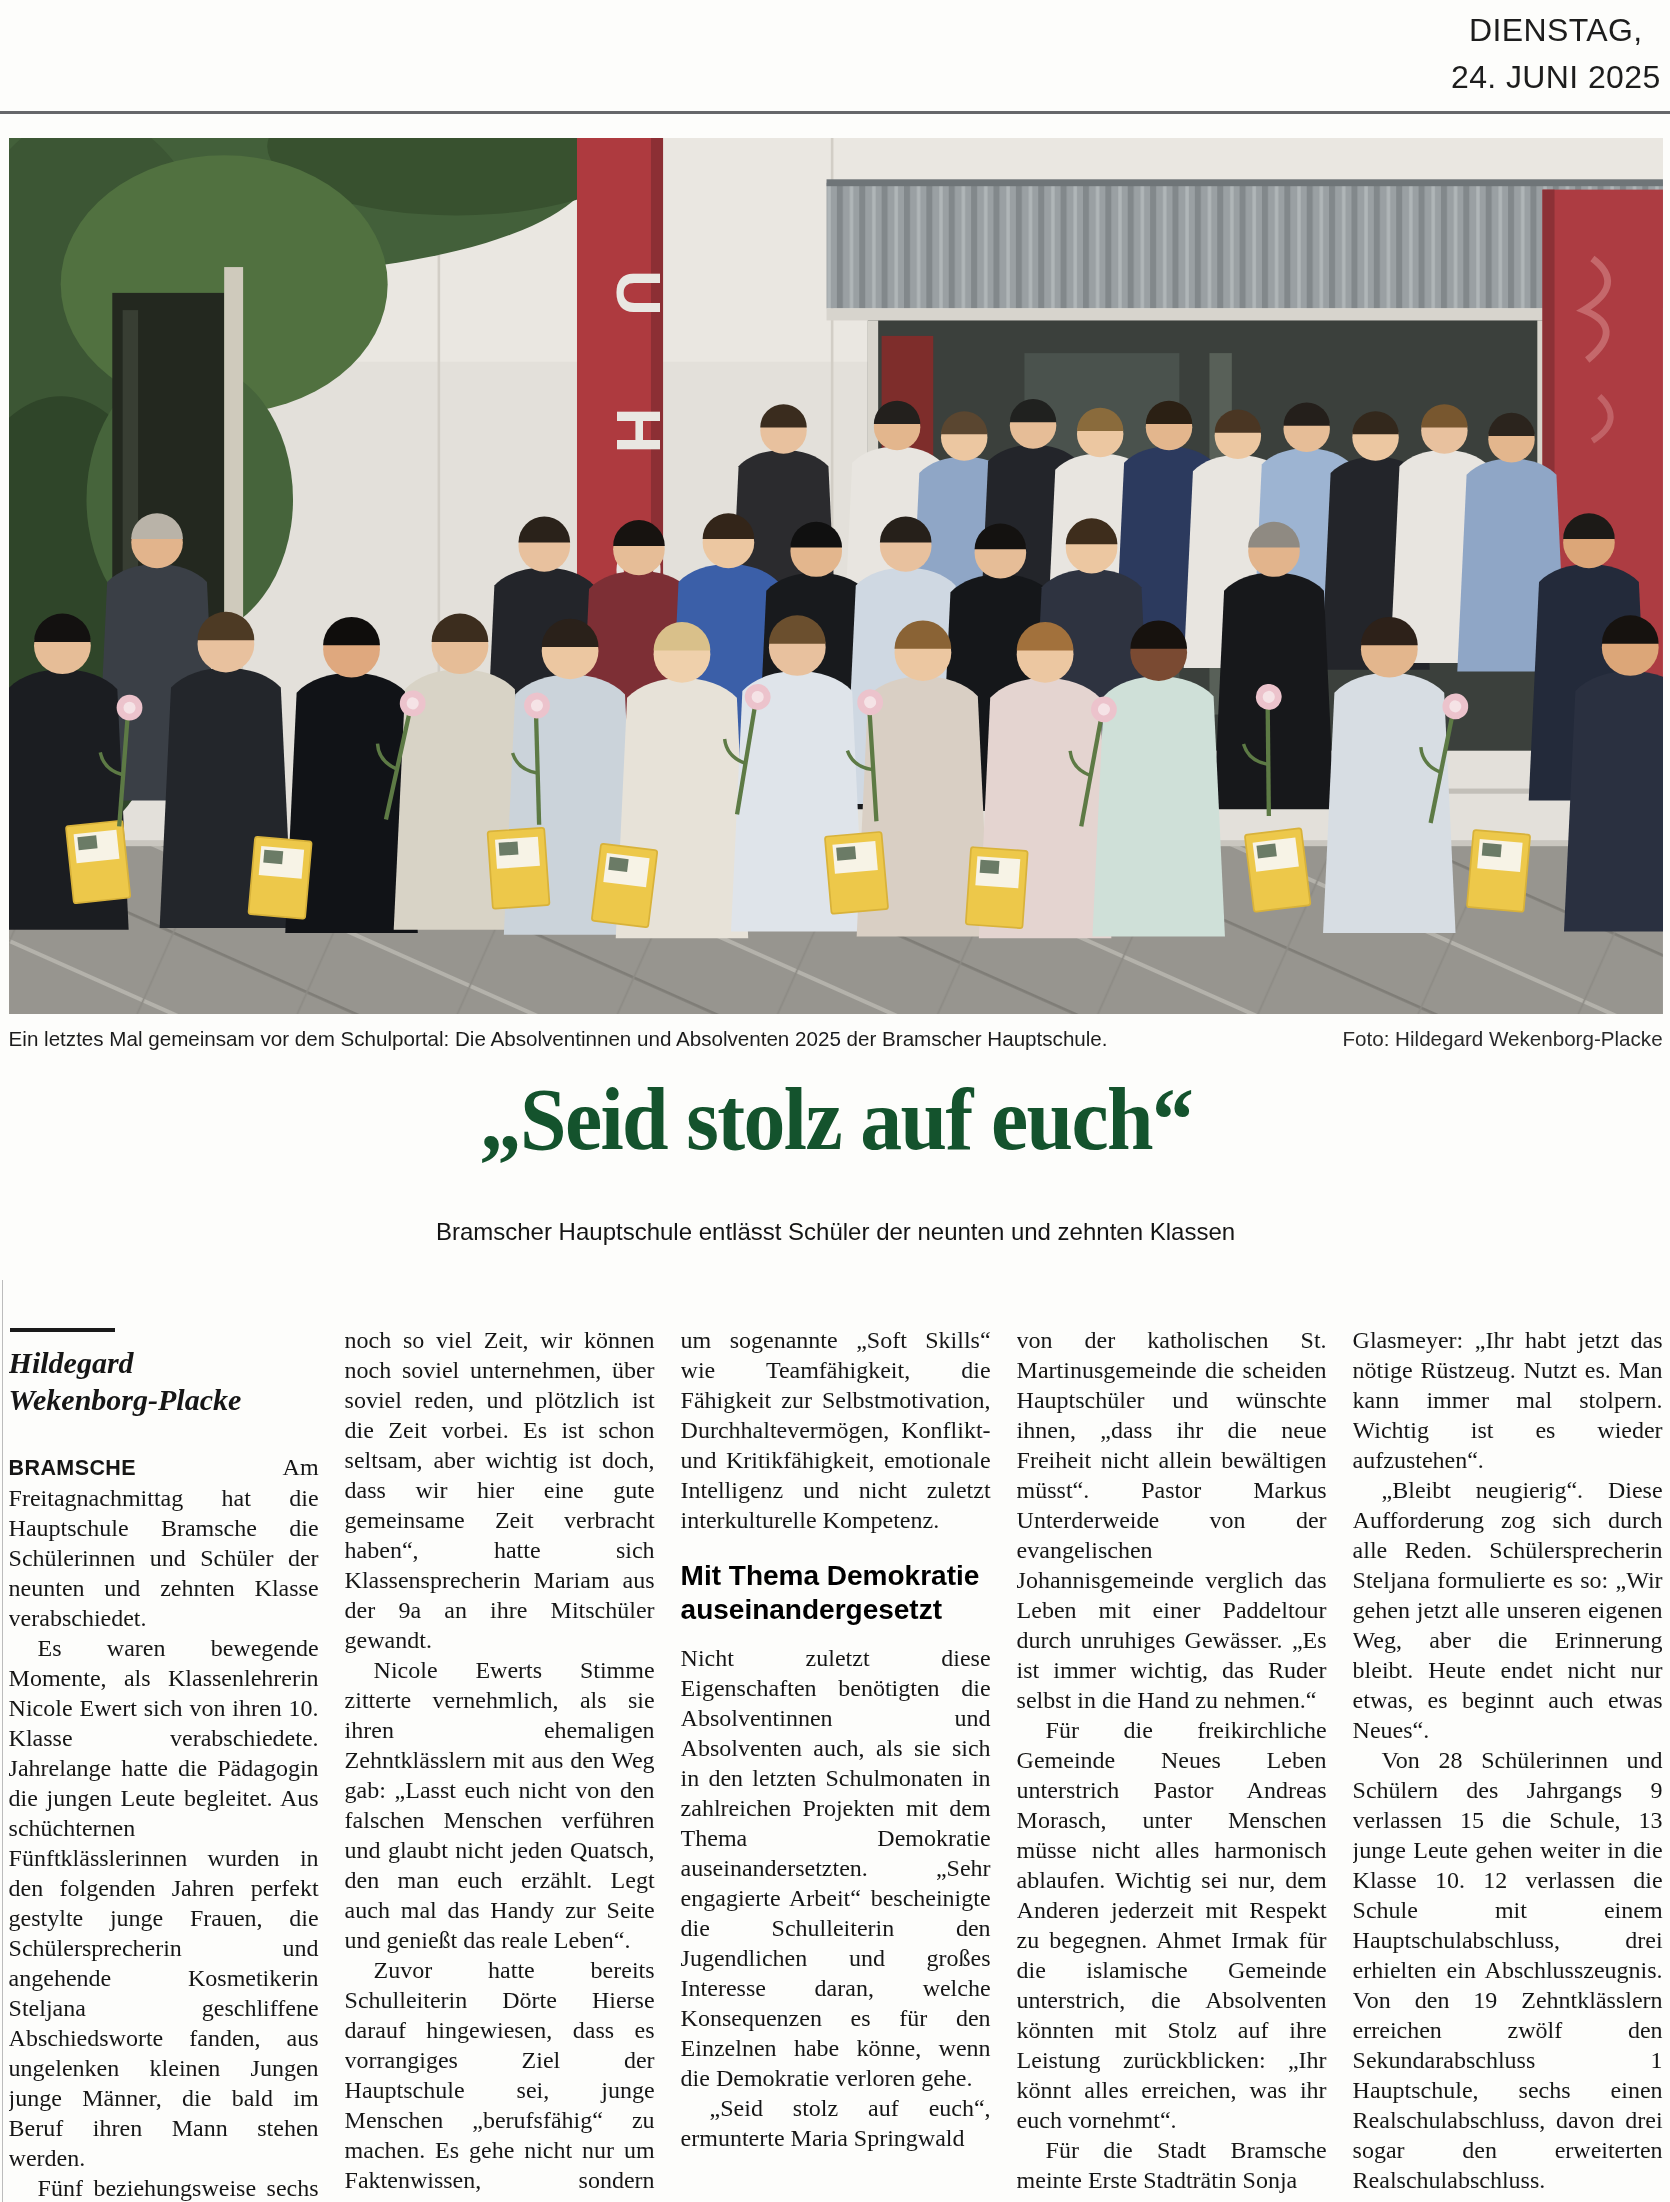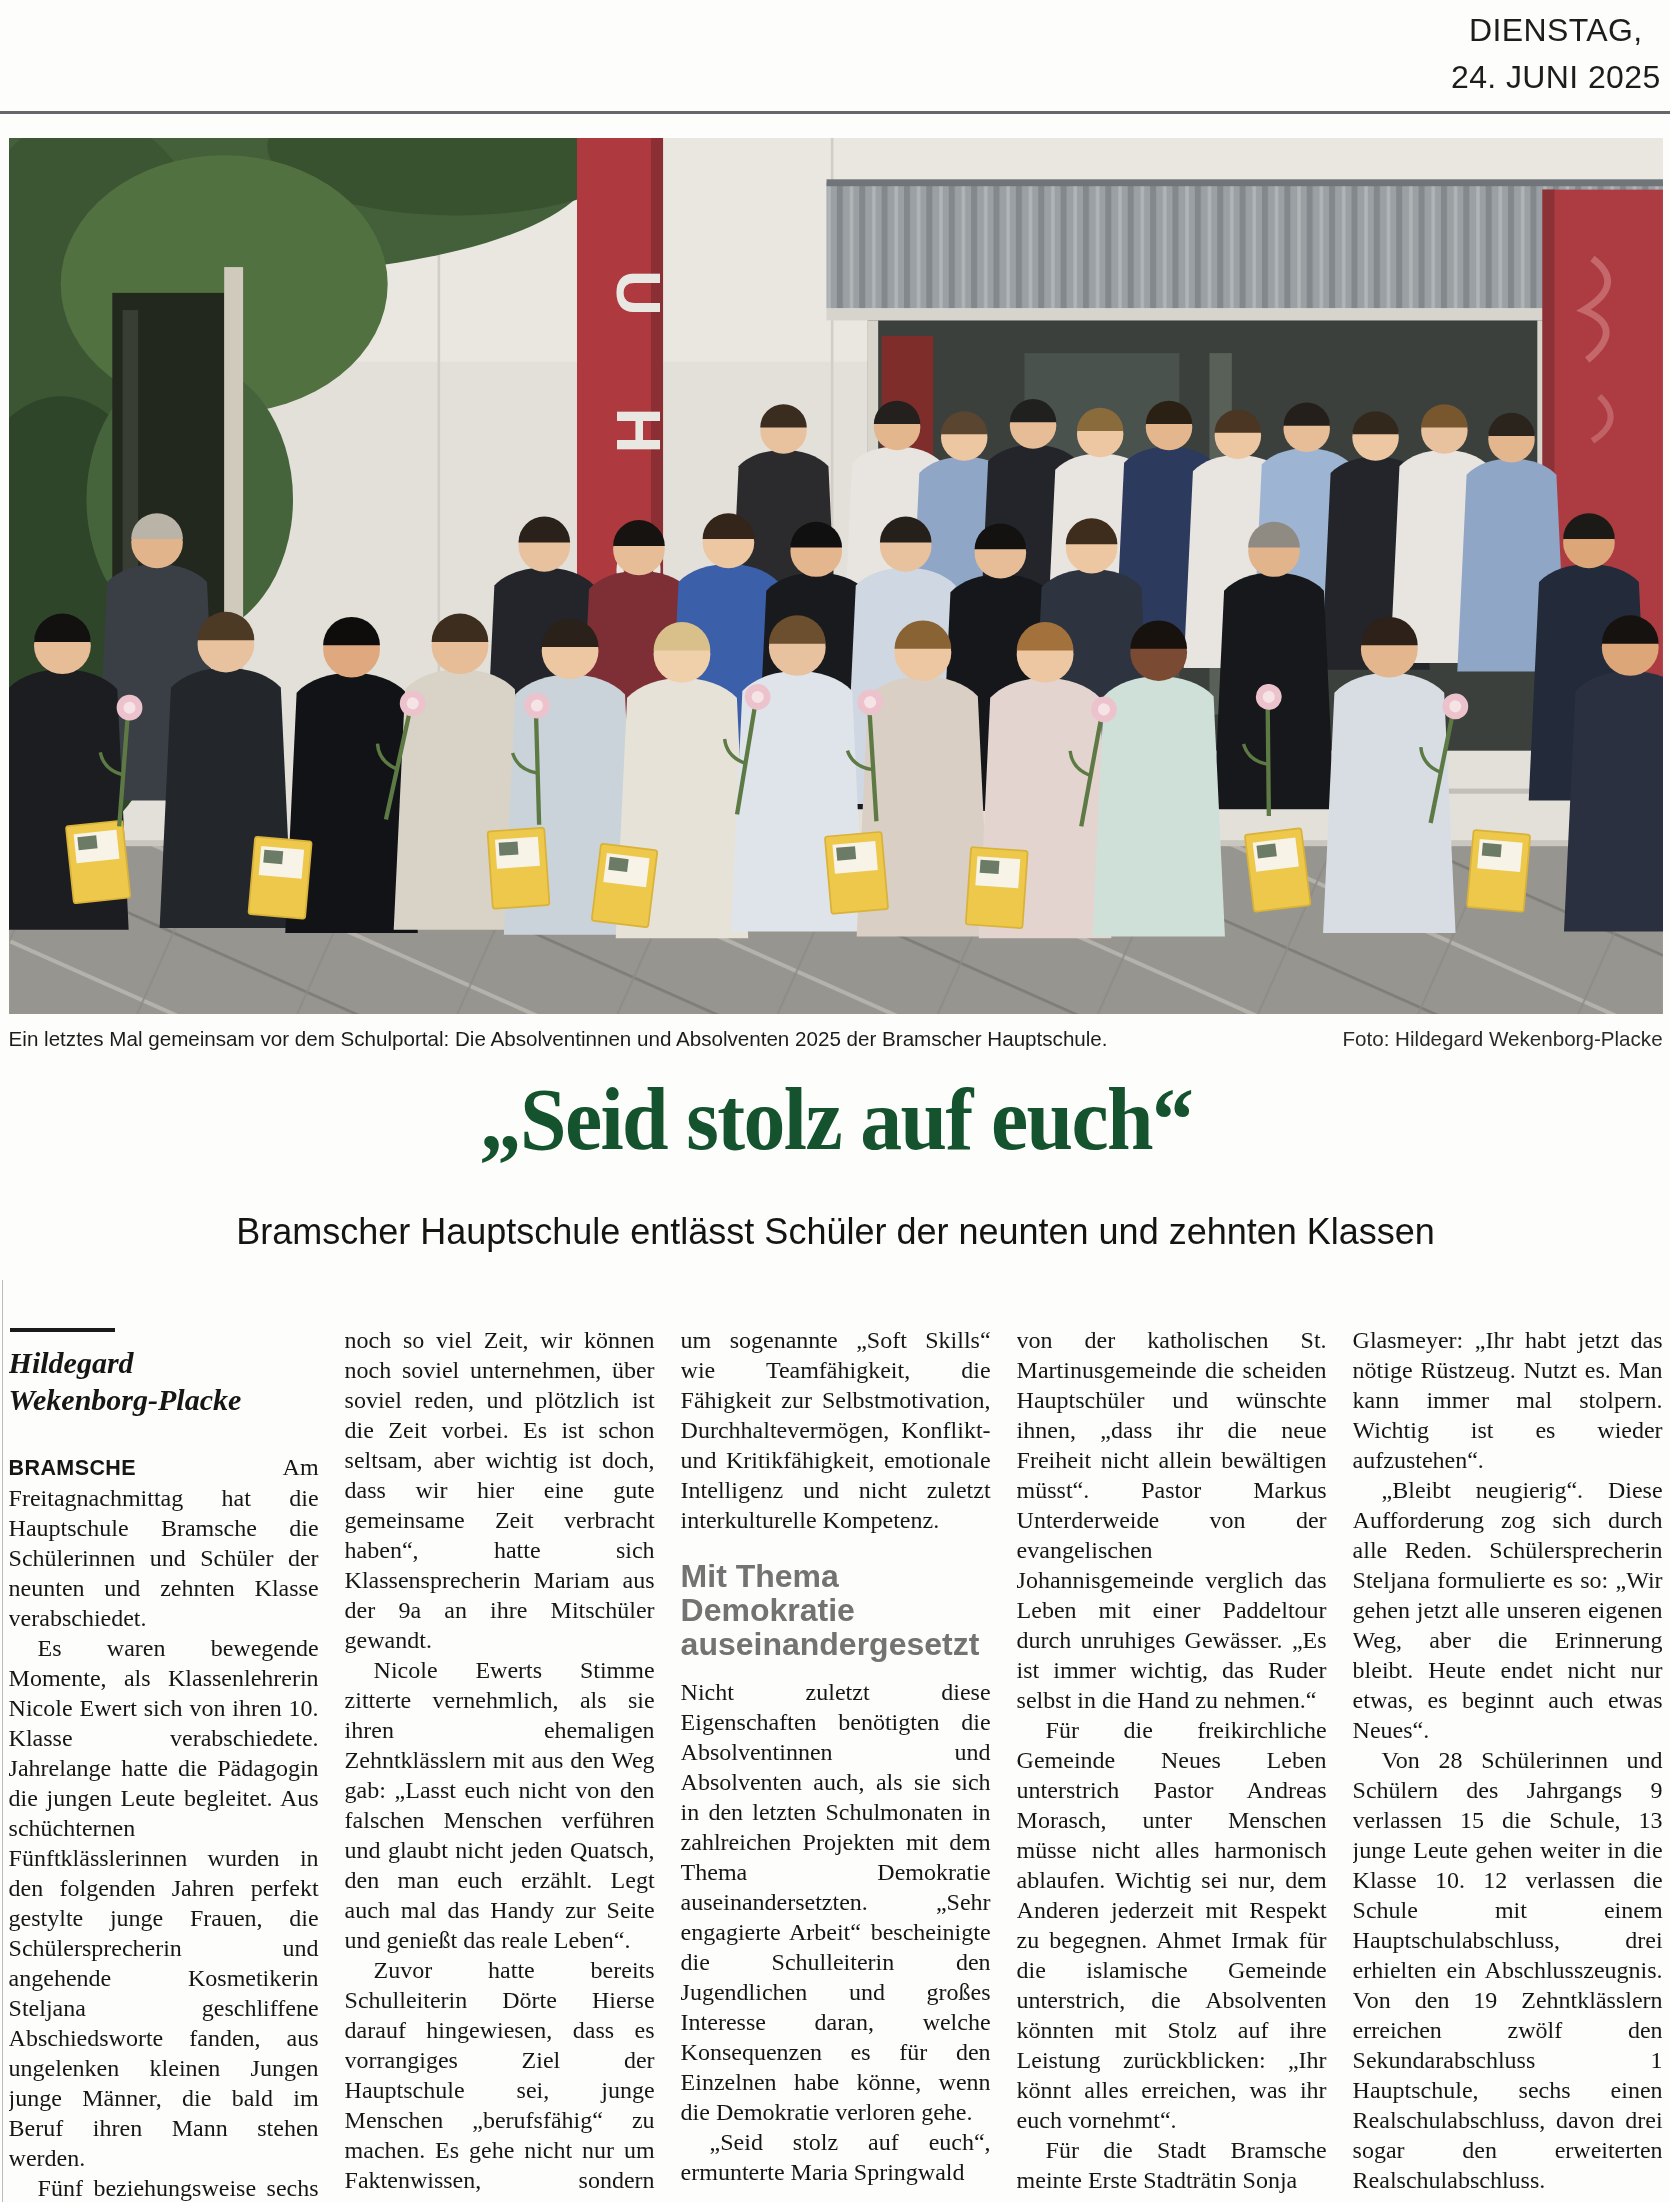--- a/index.html
+++ b/index.html
@@ -23,32 +23,32 @@
   
   .caption-row{top:1026px;left:8.6px;width:1654px;display:flex;justify-content:space-between;align-items:flex-start;
     font-family:"Liberation Sans", sans-serif;font-size:20.6px;line-height:26px;color:#1c1c1c;gap:23px;}
   .caption-row .credit{color:#2a2a2a;white-space:nowrap;margin-left:34px;}
   
   .headline{top:1072px;left:0;width:1671px;text-align:center;
     font-family:"Liberation Serif", serif;font-weight:bold;font-size:89px;line-height:95px;
     letter-spacing:-1.7px;color:#14532d;}
   .headline .inner{display:inline-block;transform:scaleX(.94);transform-origin:center;}
   .subheadline{top:1211px;left:0;width:1671px;text-align:center;
-    font-family:"Liberation Sans", sans-serif;font-size:36px;line-height:41px;color:#141414;}
+    font-family:"Liberation Sans", sans-serif;font-size:24px;line-height:41px;color:#141414;}
   
   .columns{top:1325px;left:8.6px;width:1654px;height:878px;display:flex;gap:26px;}
   .col{flex:1 1 0;overflow:hidden;}
   .col p{margin:0;font-size:24px;line-height:30px;text-align:justify;hyphens:auto;overflow-wrap:break-word;}
   .col p.ind{text-indent:29px;}
   .byline-rule{width:105px;height:3.4px;background:#1a1a1a;margin:3.4px 0 12px 1.7px;}
   .byline{font-family:"Liberation Serif", serif;font-style:italic;font-weight:bold;
     font-size:30px;line-height:37px;margin:0 0 34px 0;}
   .lead{font-family:"Liberation Sans", sans-serif;font-weight:bold;font-size:21.5px;letter-spacing:0.4px;}
   .section-subhead{font-family:"Liberation Sans", sans-serif;font-weight:bold;
-    font-size:32px;line-height:34px;margin:24px 0 15.5px 0;color:#737373;}
+    font-size:28px;line-height:34px;margin:24px 0 15.5px 0;color:#000000;}
 </style>
 </head>
 <body>
 
 <div class="abs masthead-date">
   <div>DIENSTAG,</div>
   <div>24. JUNI 2025</div>
 </div>
 
 <div class="abs top-rule"></div>

